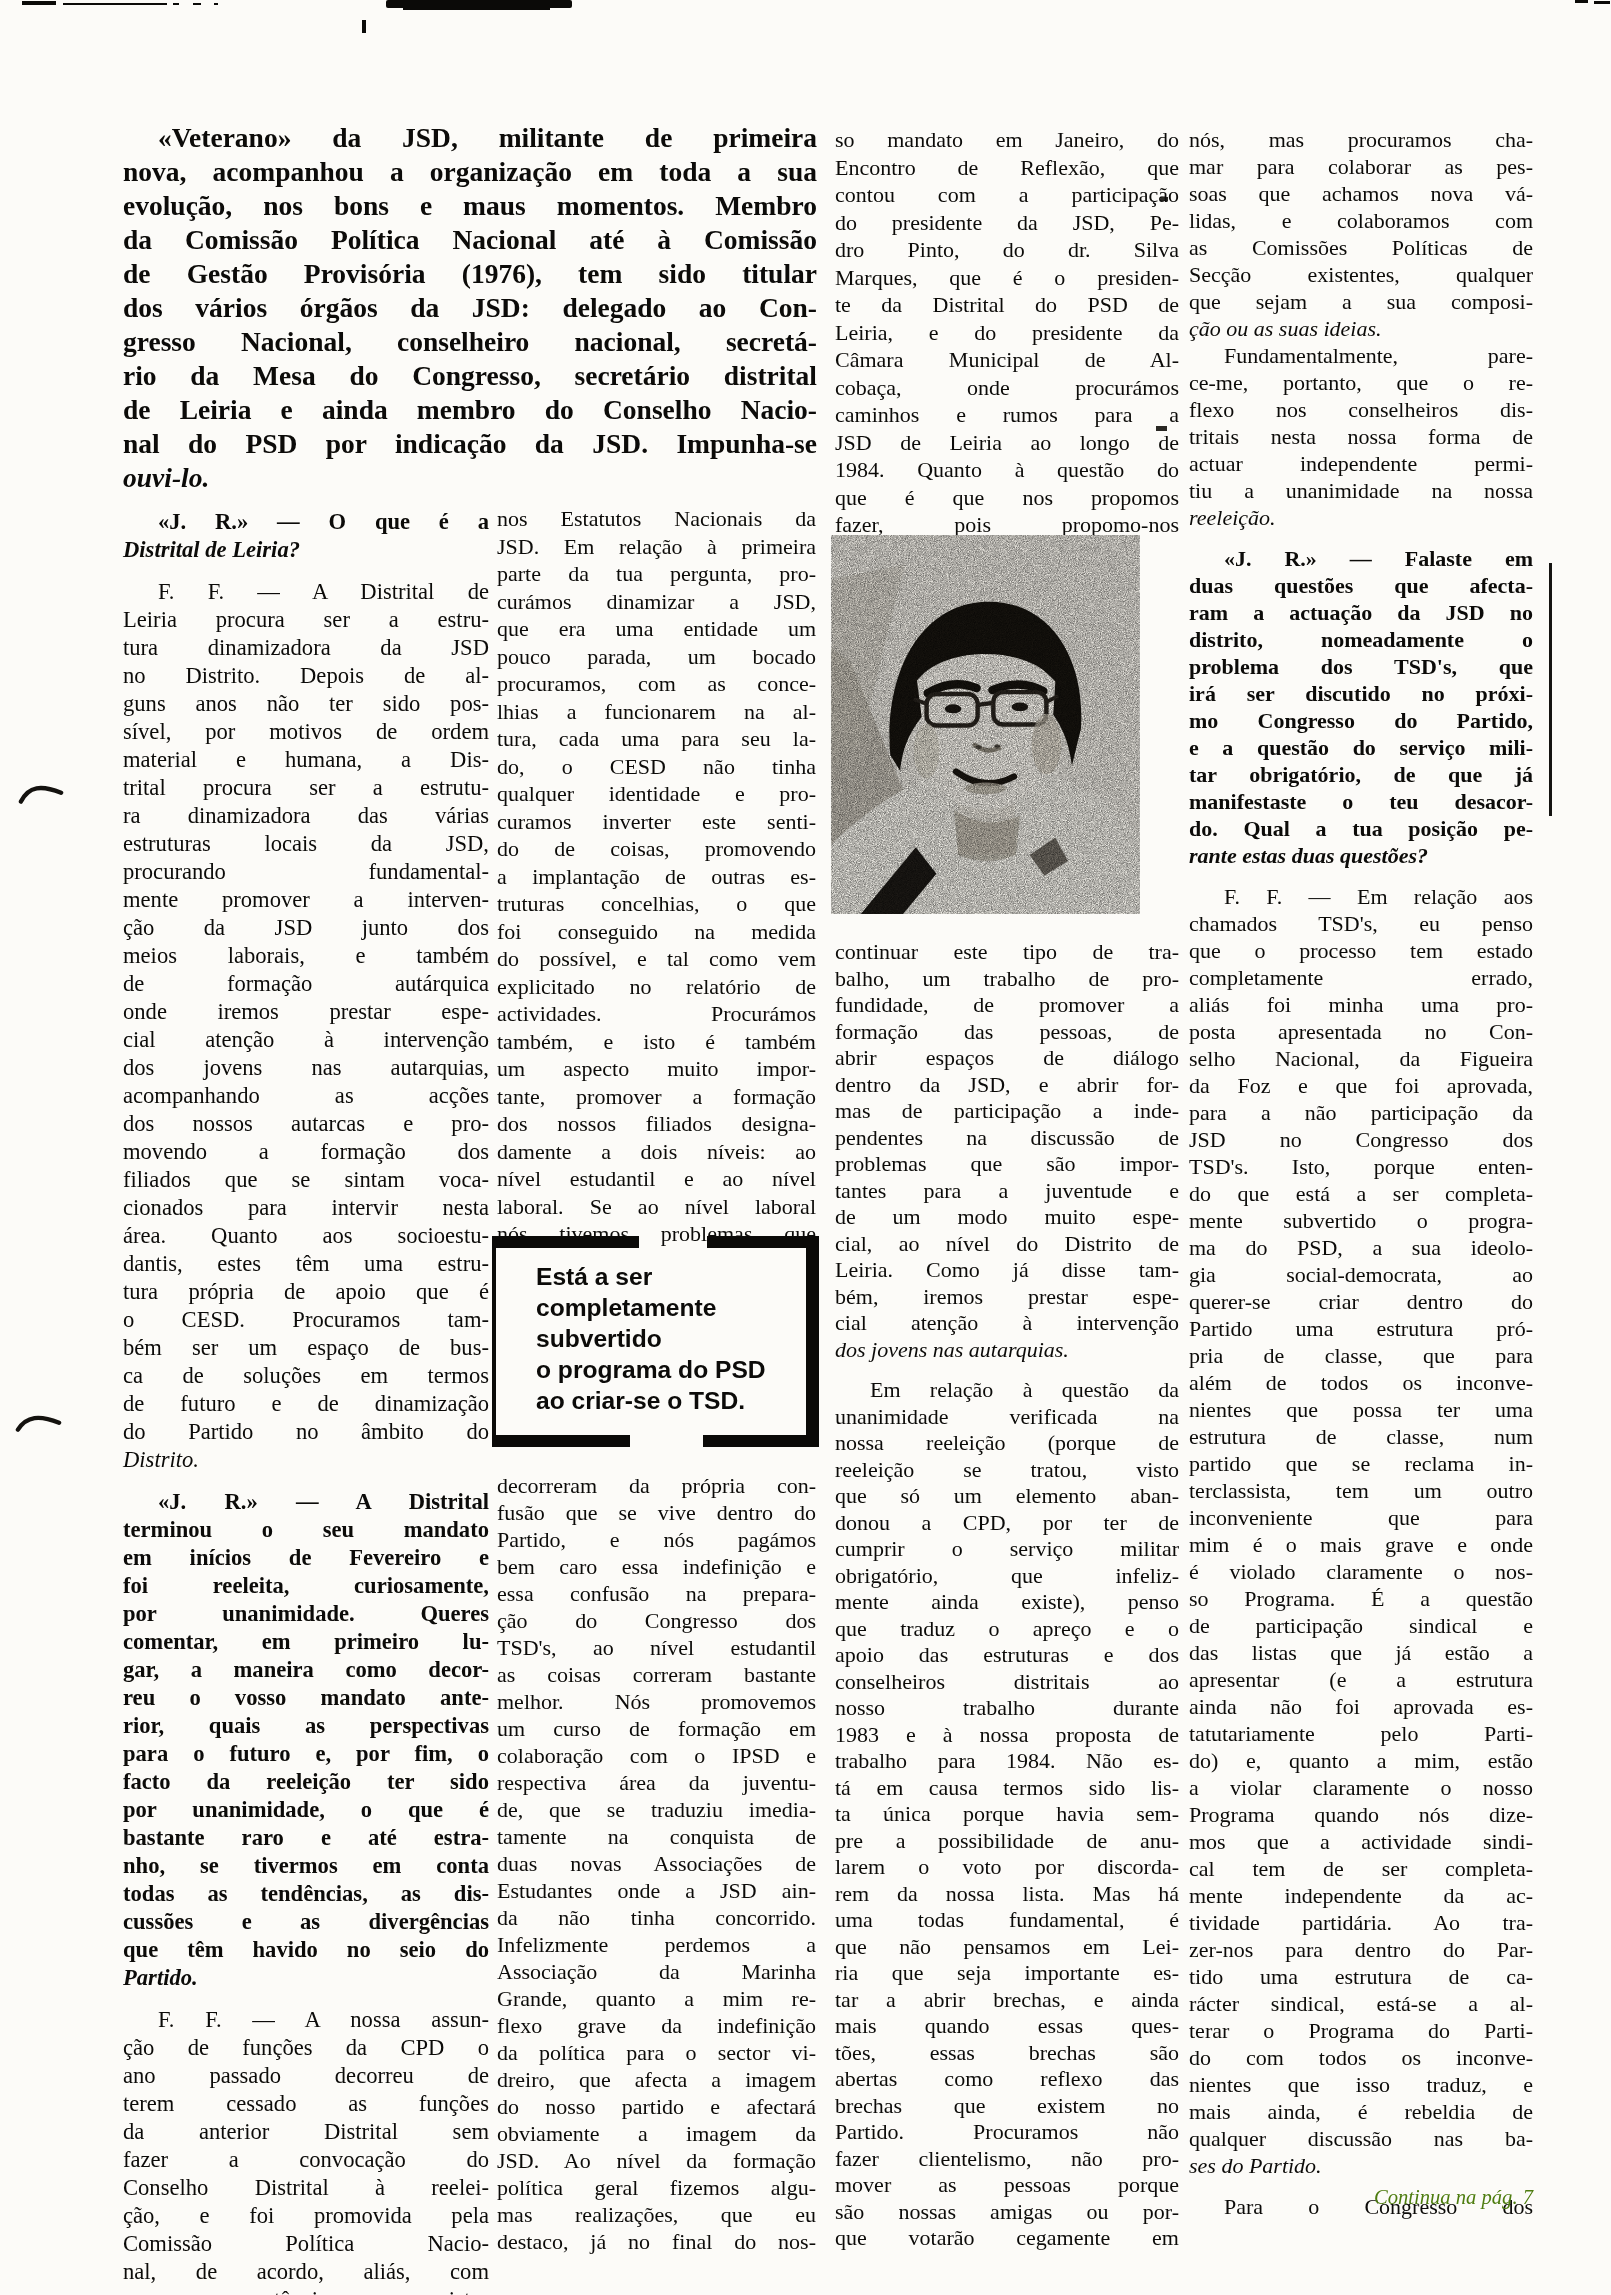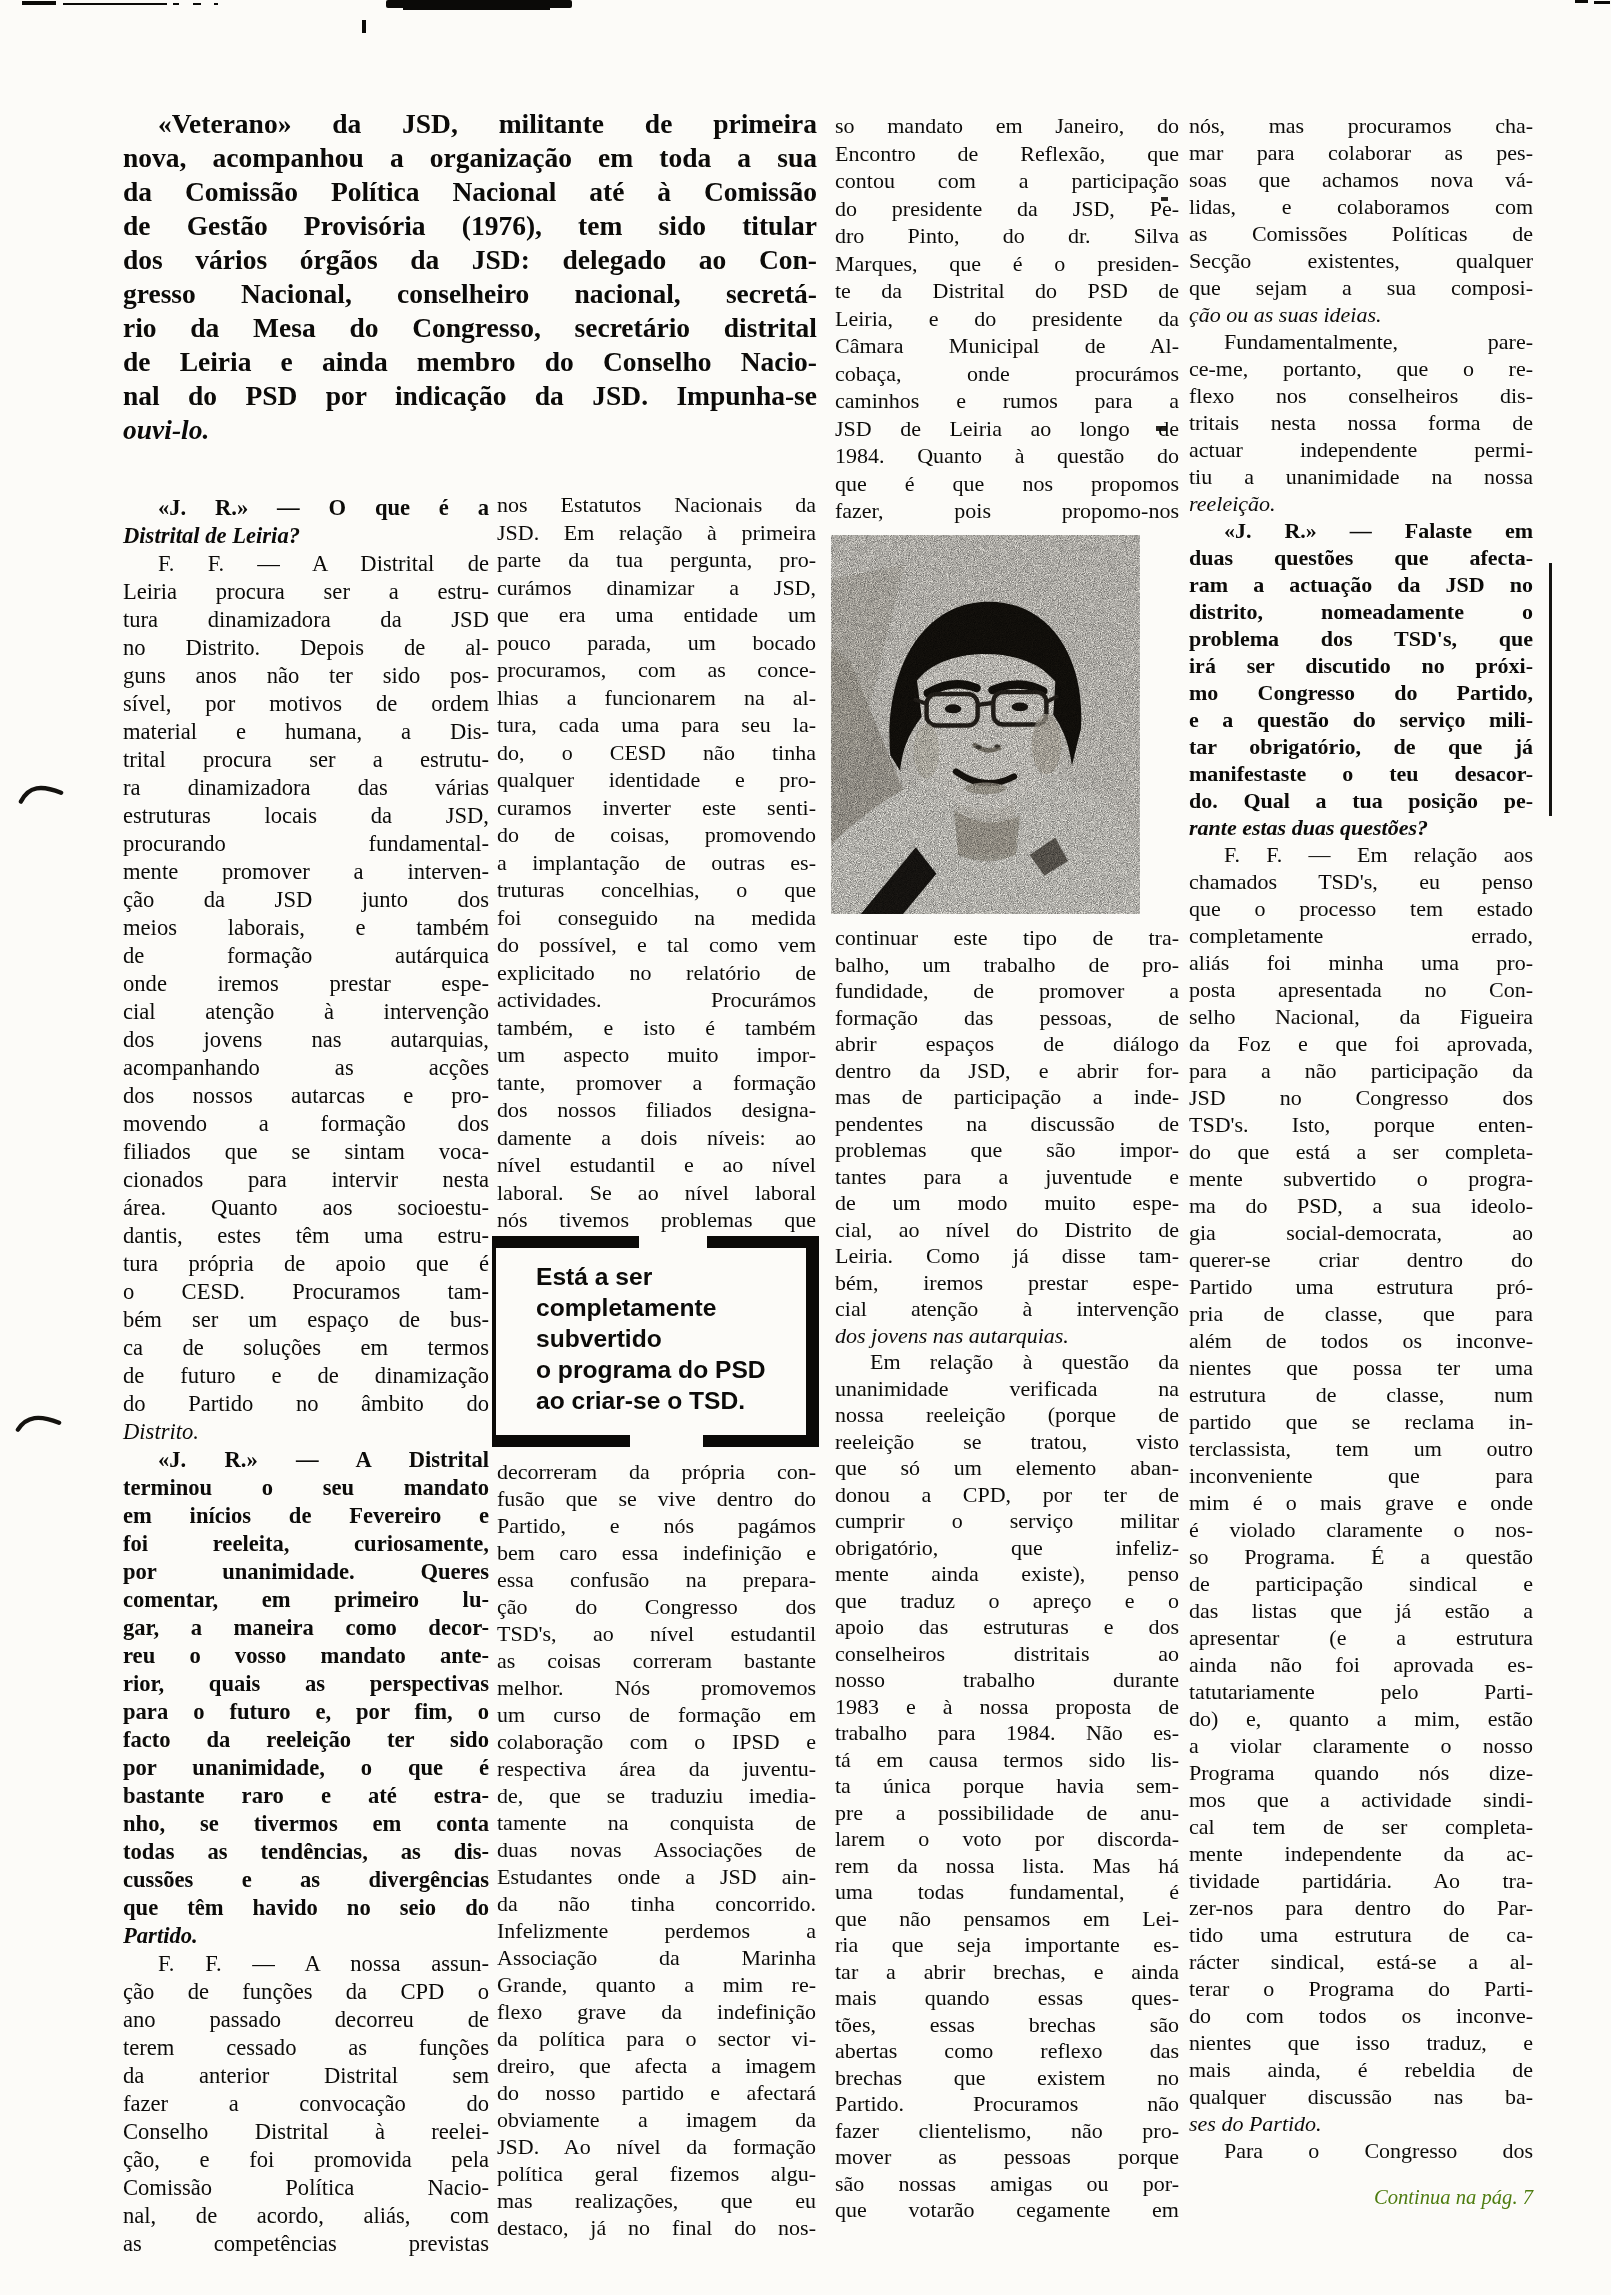--- a/index.html
+++ b/index.html
@@ -3,21 +3,21 @@
 <meta charset="utf-8">
 <style>
   html,body { margin:0; padding:0; background:#666; }
   .page {
     position:relative; width:1612px; height:2295px;
     background:#fcfbf8; color:#0c0b09; overflow:hidden;
     font-family:"Liberation Serif","DejaVu Serif",serif;
   }
   .art { position:absolute; background:#0b0a08; }
   .col { position:absolute; }
-  .block { display:block; }
+  .block { display:block;margin-top:14px; }
   .block.bold { font-weight:bold; }
   .line { text-align:justify; text-align-last:justify; }
   .line.in { text-indent:35px; }
   .line.end { text-align-last:left;font-style:italic; }
   #col1  { left:123px;  top:494px; width:366px; font-size:22.6px; line-height:28px; }
   #col2a { left:497px; top:491px; width:319px; font-size:22px; line-height:27.5px; }
   #col2b { left:497px; top:1458px; width:319px; font-size:22px; line-height:27px; }
   #col3a { left:835px; top:112px;  width:344px; font-size:22px; line-height:27.5px; }
   #col3b { left:835px; top:925px; width:344px; font-size:22px; line-height:26.5px; }
   #col4  { left:1189px; top:112px;  width:344px; font-size:22px; line-height:27px; }
@@ -72,20 +72,21 @@
     <path d="M6,40 C22,8 48,6 88,22" stroke="#14120f" stroke-width="9" fill="none" stroke-linecap="round"></path>
   </svg>
   <svg class="mark" style="left:14.7px;top:1411px" width="47" height="25.5" viewBox="0 0 96 52">
     <path d="M6,38 C24,10 50,8 90,24" stroke="#14120f" stroke-width="9" fill="none" stroke-linecap="round"></path>
   </svg>
 
   <div class="intro col">
       <div class="block bold">
         <div class="line in">«Veterano» da JSD, militante de primeira</div>
         <div class="line">nova, acompanhou a organização em toda a sua</div>
+        <div class="line">evolução, nos bons e maus momentos. Membro</div>
         <div class="line">da Comissão Política Nacional até à Comissão</div>
         <div class="line">de Gestão Provisória (1976), tem sido titular</div>
         <div class="line">dos vários órgãos da JSD: delegado ao Con-</div>
         <div class="line">gresso Nacional, conselheiro nacional, secretá-</div>
         <div class="line">rio da Mesa do Congresso, secretário distrital</div>
         <div class="line">de Leiria e ainda membro do Conselho Nacio-</div>
         <div class="line">nal do PSD por indicação da JSD. Impunha-se</div>
         <div class="line end">ouvi-lo.</div>
       </div>
     </div>

